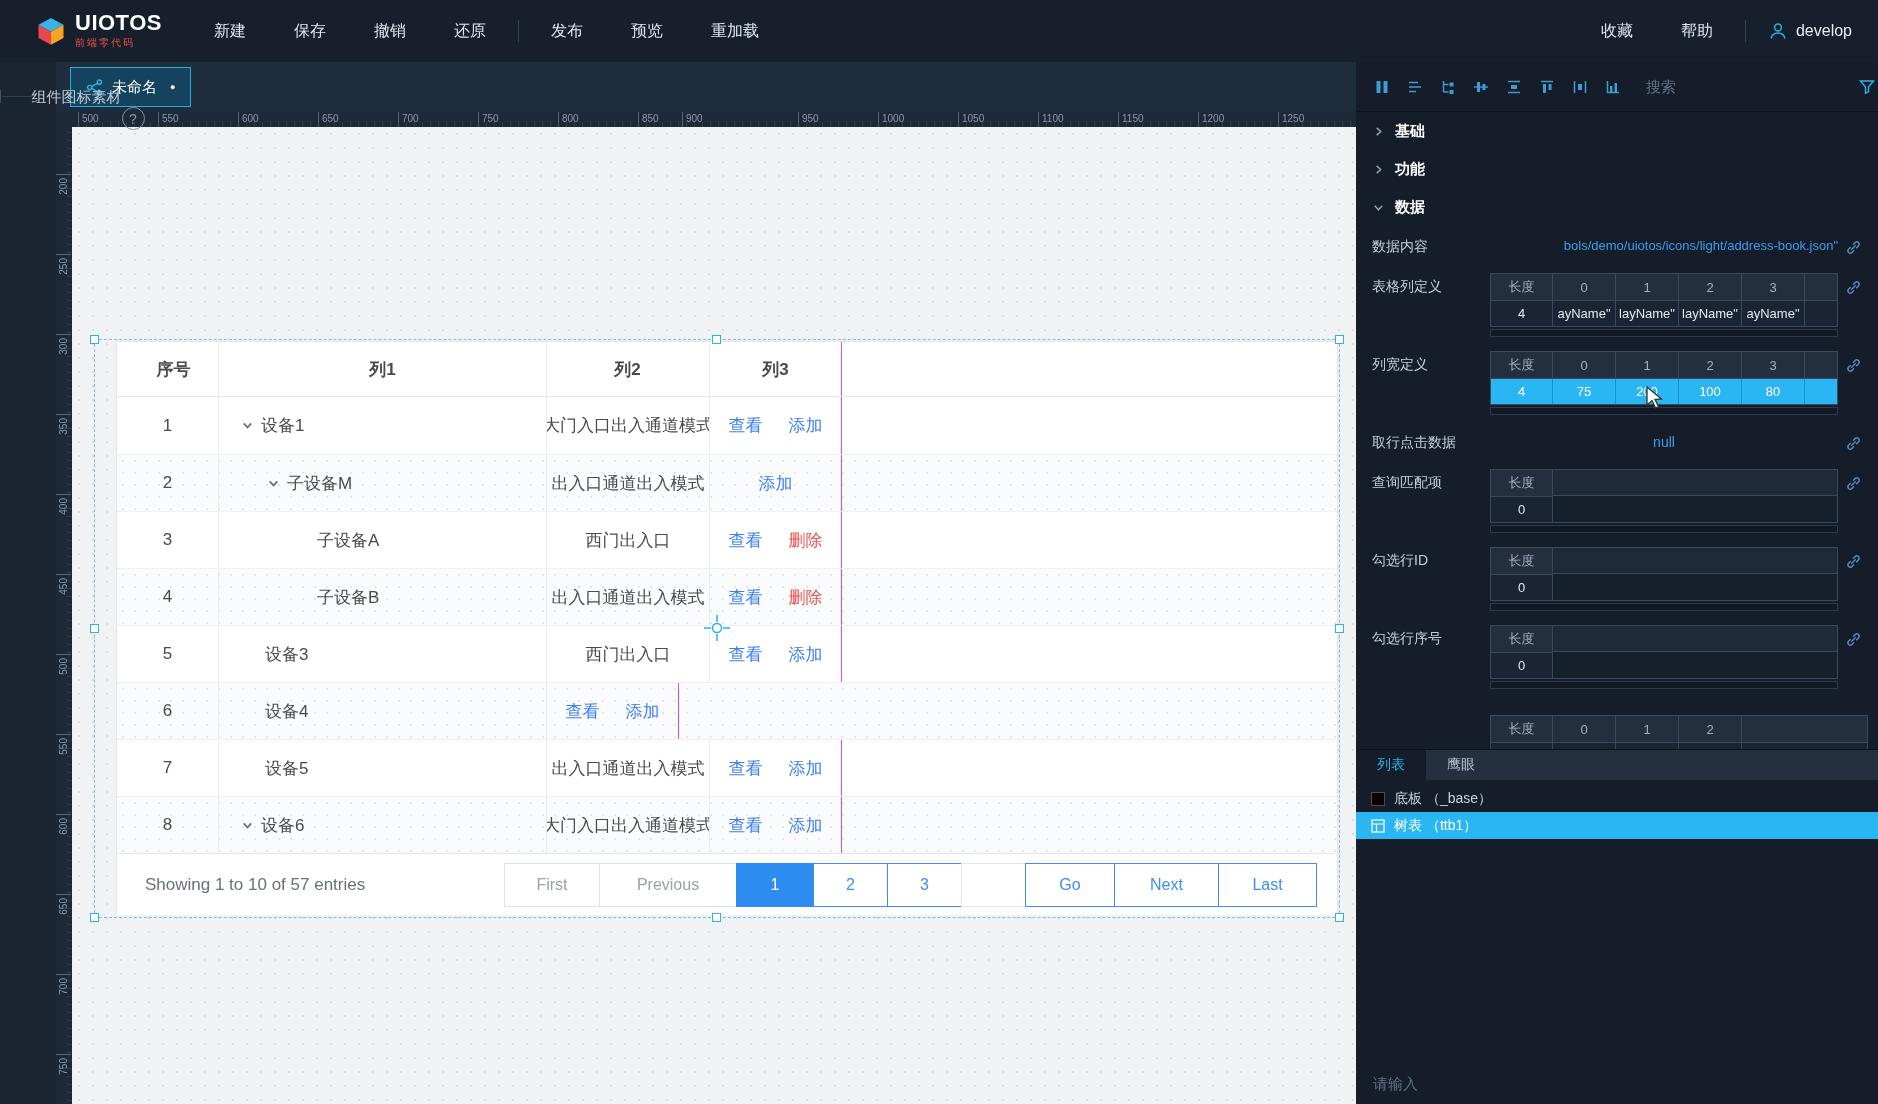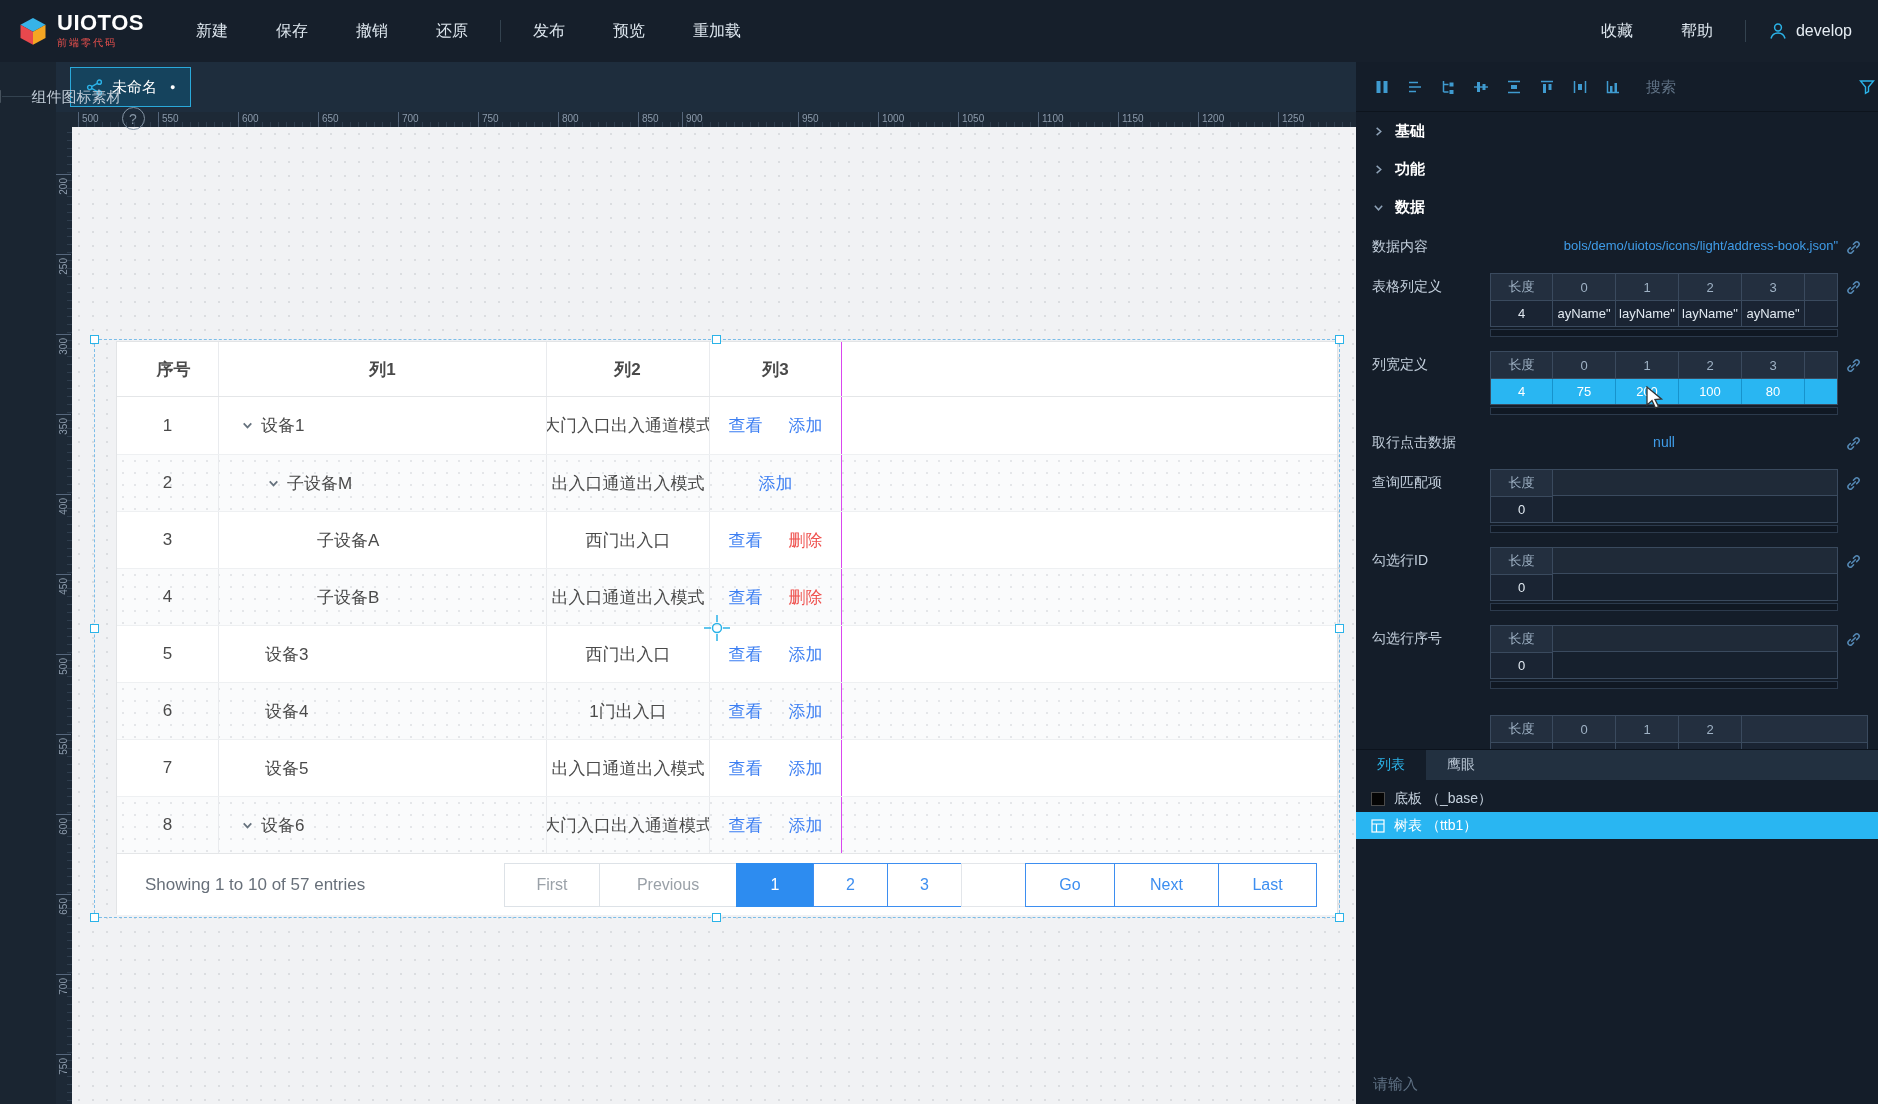--- a/index.html
+++ b/index.html
@@ -3,21 +3,21 @@
 <meta charset="utf-8">
 <style>
   * { margin:0; padding:0; box-sizing:border-box; }
   html,body { width:1878px; height:1104px; overflow:hidden;
     font-family:"Liberation Sans","DejaVu Sans",sans-serif; }
   body { position:relative; background:#f1f2f4; }
 
   
   #topbar { position:absolute; left:0; top:0; width:1878px; height:62px; background:#161f2b;
     display:flex; align-items:center; color:#e6edf3; z-index:40; }
-  .logo-wrap { display:flex; align-items:center; gap:9px; padding:0 28px 0 18px; cursor:pointer; }
+  .logo-wrap { display:flex; align-items:center; gap:9px; padding:0 28px 0 36px; cursor:pointer; }
   .logo-t1 { font-size:22px; font-weight:bold; color:#ffffff; letter-spacing:.5px; line-height:22px; }
   .logo-t2 { font-size:10px; color:#e8504d; letter-spacing:2px; margin-top:2px; }
   .menu-item { font-size:16px; color:#dde6ee; padding:0 24px; cursor:pointer; line-height:62px; }
   .vdiv { width:1px; height:22px; background:#33424f; margin:0 8px; }
   #topbar-right { margin-left:auto; display:flex; align-items:center; }
   .user-wrap { display:flex; align-items:center; gap:8px; padding:0 26px 0 14px; font-size:16px; cursor:pointer; }
 
   
   #sidebar { position:absolute; left:0; top:62px; width:56px; bottom:0; background:#1a2531;
     display:flex; flex-direction:column; align-items:center; padding-top:26px; z-index:30; }
@@ -342,21 +342,20 @@
             <span class="tlink">查看</span>
             <span class="tlink">添加</span>
           </div>
           <div class="cell c-fill"></div>
         </div>
         <div class="trow alt">
           <div class="cell c-no">6</div>
           <div class="cell c-name" style="padding-left: 46px;">
             <span>设备4</span>
           </div>
-          <div class="cell c-col2">1门出入口</div>
           <div class="cell c-act">
             <span class="tlink">查看</span>
             <span class="tlink">添加</span>
           </div>
           <div class="cell c-fill"></div>
         </div>
         <div class="trow">
           <div class="cell c-no">7</div>
           <div class="cell c-name" style="padding-left: 46px;">
             <span>设备5</span>

